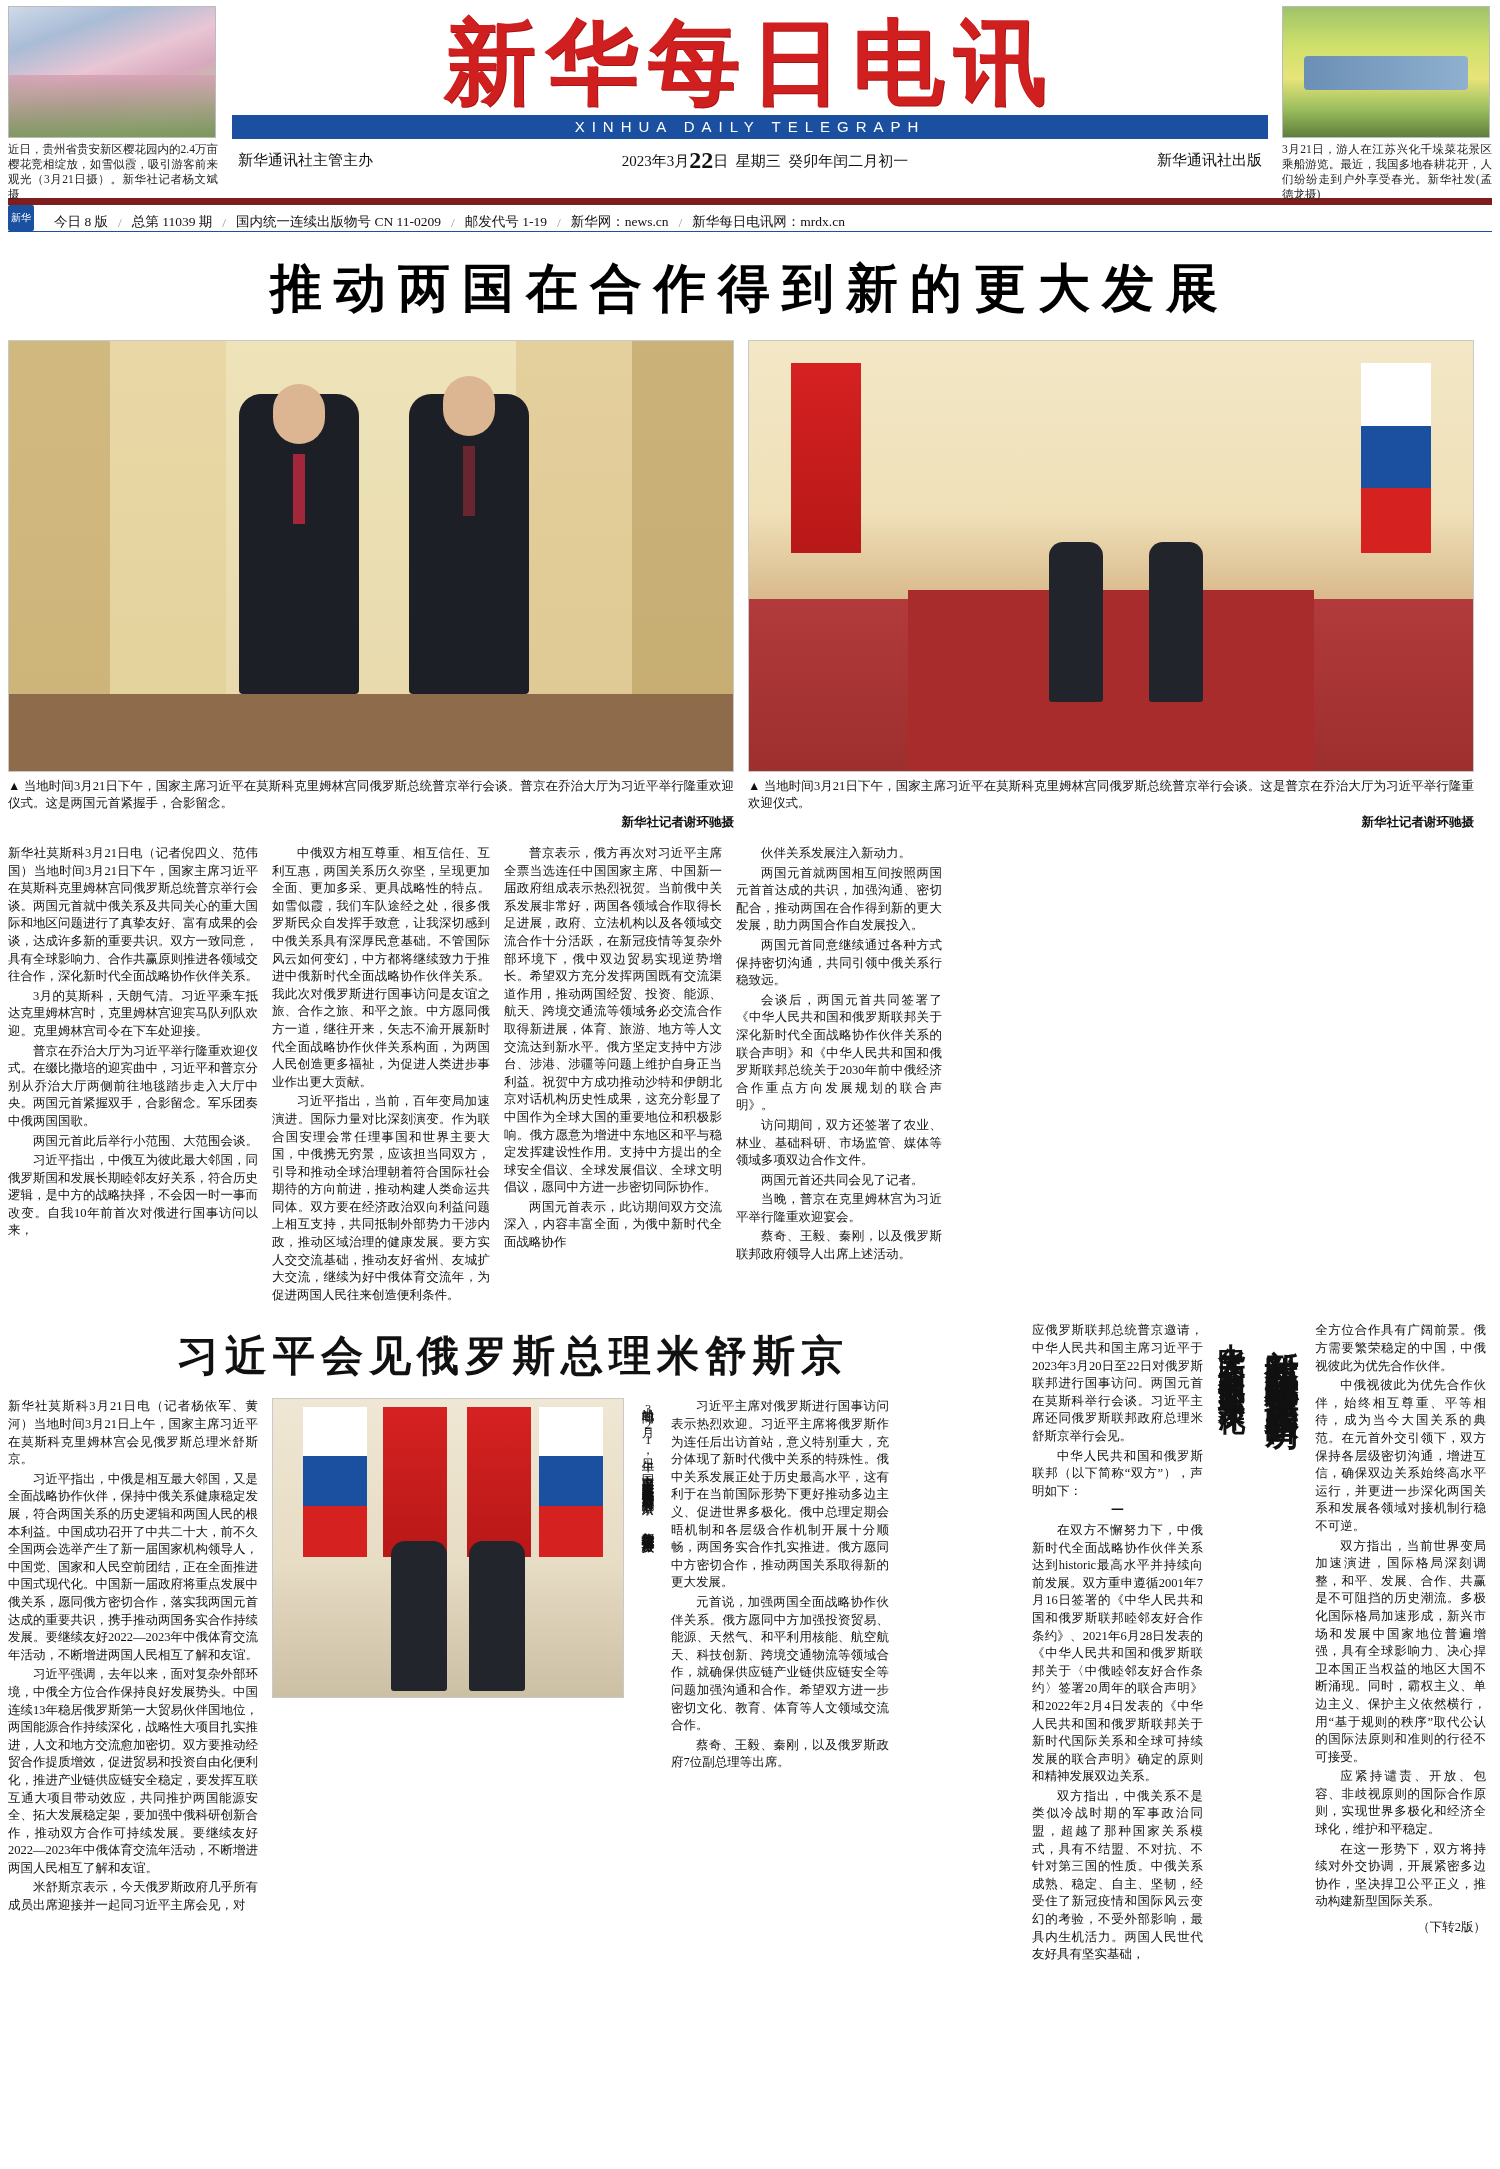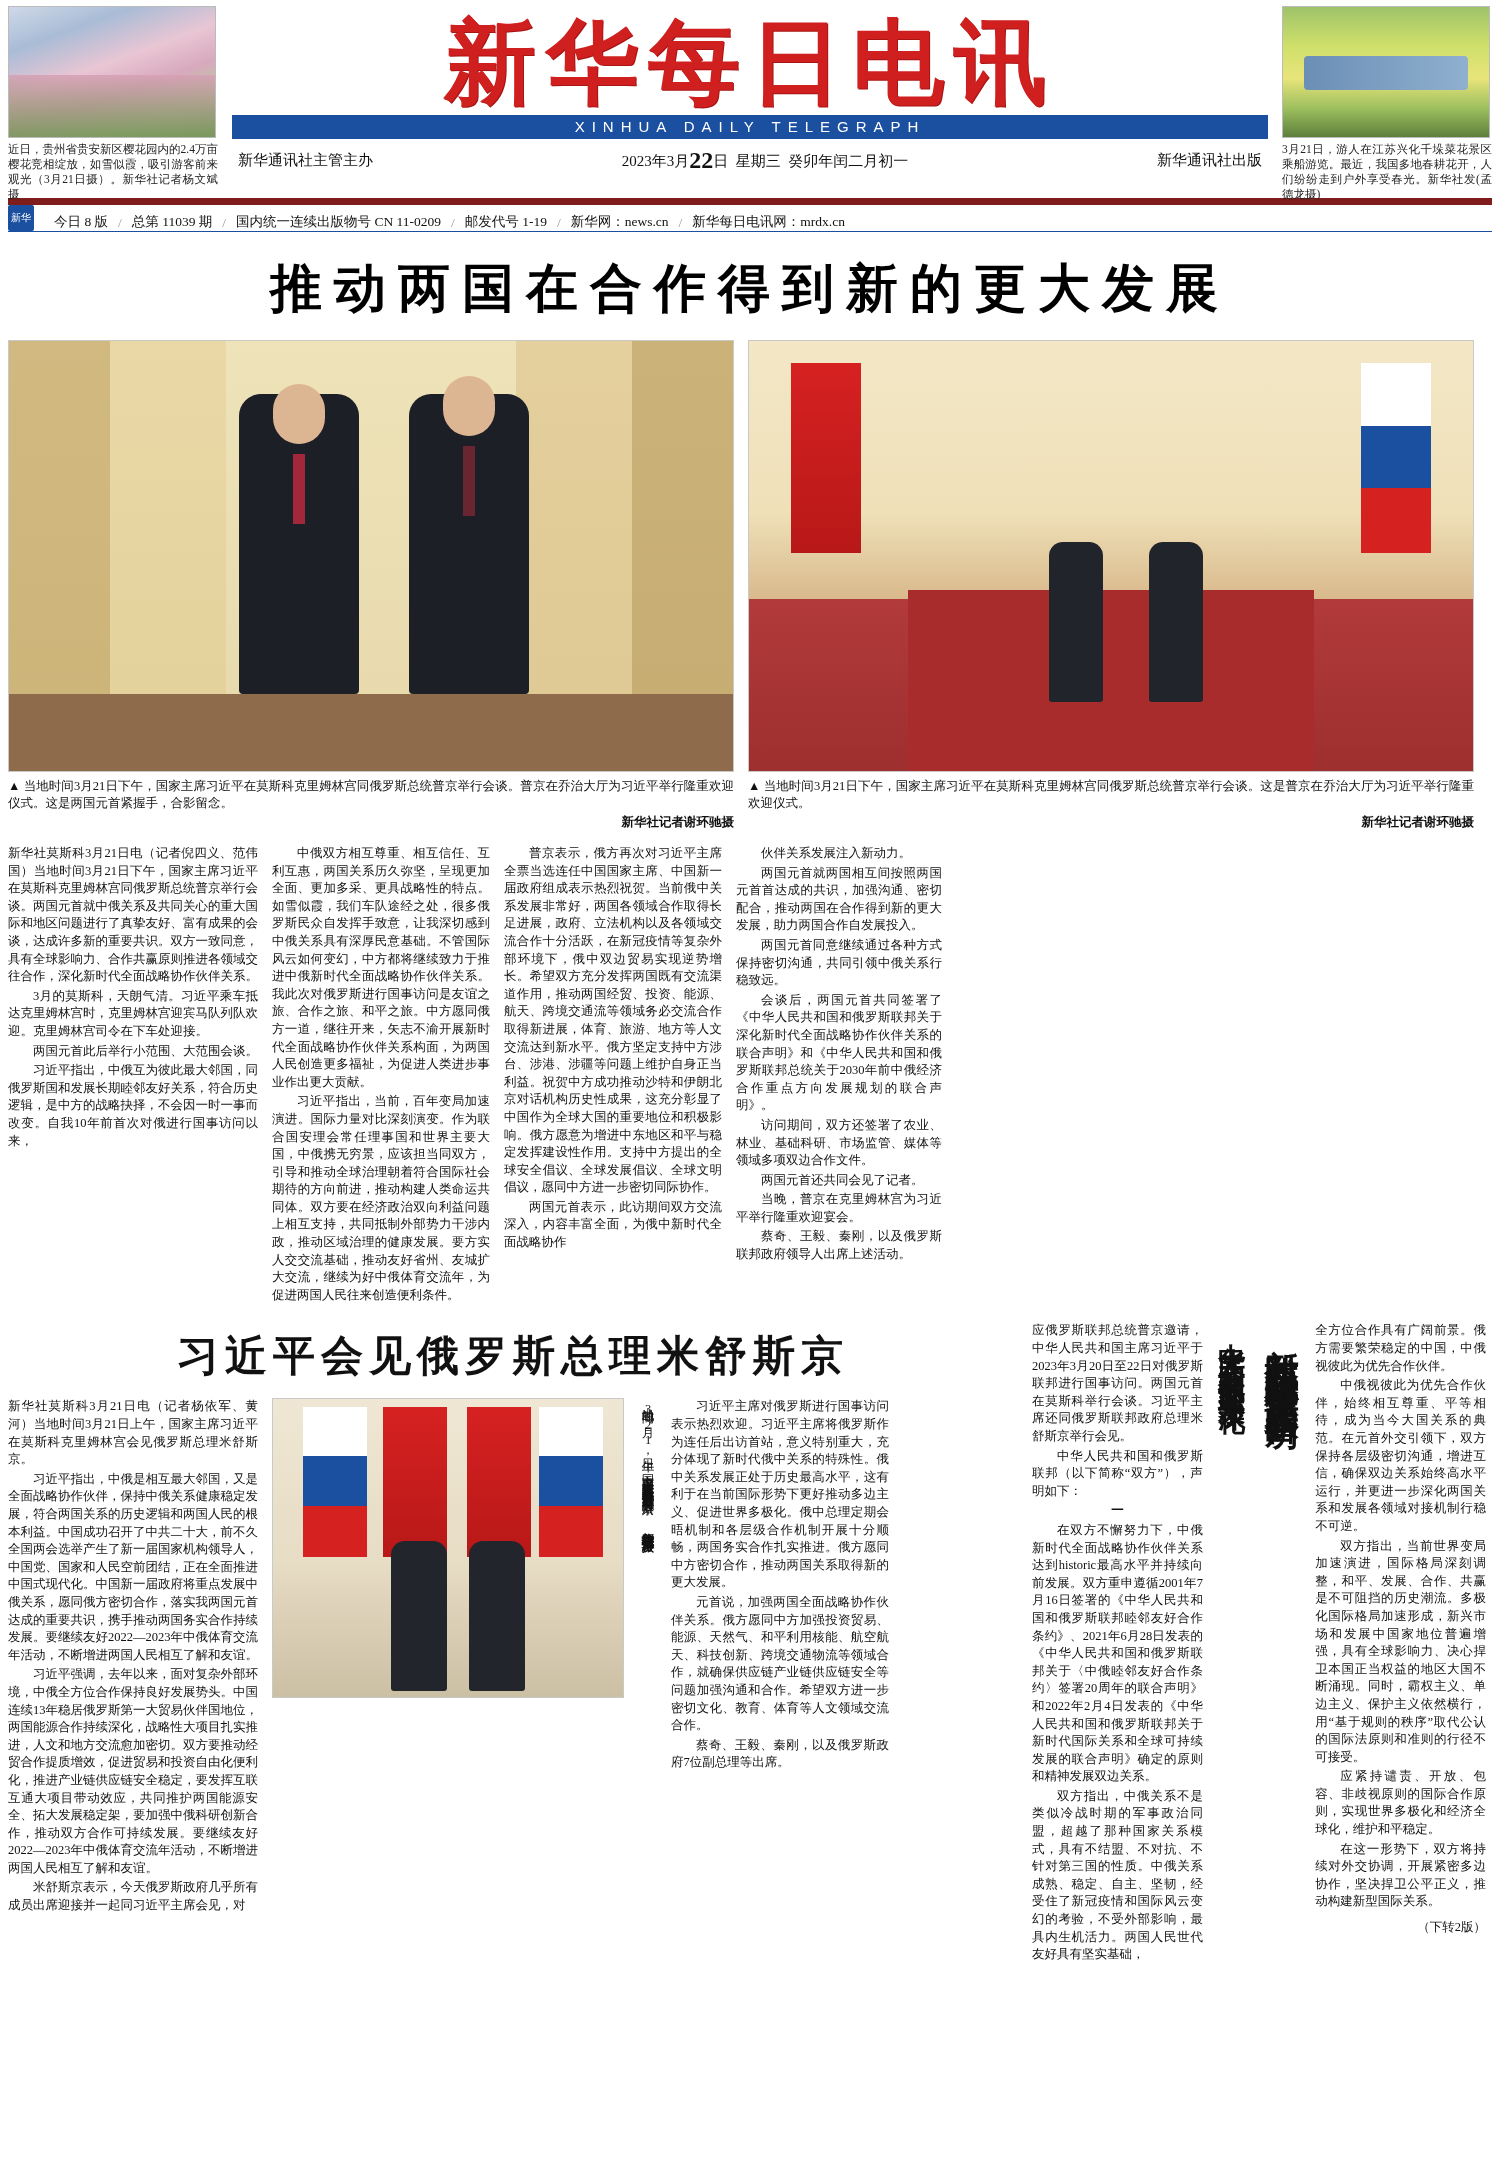--- a/index.html
+++ b/index.html
@@ -237,20 +237,21 @@
       </div>
       <div class="photo-cap">▲ 当地时间3月21日下午，国家主席习近平在莫斯科克里姆林宫同俄罗斯总统普京举行会谈。这是普京在乔治大厅为习近平举行隆重欢迎仪式。</div>
       <div class="credit">新华社记者谢环驰摄</div>
     </div>
   </div>
 
   <div class="cols">
     <div class="col w1">
       <p class="lead">新华社莫斯科3月21日电（记者倪四义、范伟国）当地时间3月21日下午，国家主席习近平在莫斯科克里姆林宫同俄罗斯总统普京举行会谈。两国元首就中俄关系及共同关心的重大国际和地区问题进行了真挚友好、富有成果的会谈，达成许多新的重要共识。双方一致同意，具有全球影响力、合作共赢原则推进各领域交往合作，深化新时代全面战略协作伙伴关系。</p>
       <p>3月的莫斯科，天朗气清。习近平乘车抵达克里姆林宫时，克里姆林宫迎宾马队列队欢迎。克里姆林宫司令在下车处迎接。</p>
+      <p>普京在乔治大厅为习近平举行隆重欢迎仪式。在缀比撒培的迎宾曲中，习近平和普京分别从乔治大厅两侧前往地毯踏步走入大厅中央。两国元首紧握双手，合影留念。军乐团奏中俄两国国歌。</p>
       <p>两国元首此后举行小范围、大范围会谈。</p>
       <p>习近平指出，中俄互为彼此最大邻国，同俄罗斯国和发展长期睦邻友好关系，符合历史逻辑，是中方的战略抉择，不会因一时一事而改变。自我10年前首次对俄进行国事访问以来，</p>
     </div>
     <div class="col w2">
       <p>中俄双方相互尊重、相互信任、互利互惠，两国关系历久弥坚，呈现更加全面、更加多采、更具战略性的特点。如雪似霞，我们车队途经之处，很多俄罗斯民众自发挥手致意，让我深切感到中俄关系具有深厚民意基础。不管国际风云如何变幻，中方都将继续致力于推进中俄新时代全面战略协作伙伴关系。我此次对俄罗斯进行国事访问是友谊之旅、合作之旅、和平之旅。中方愿同俄方一道，继往开来，矢志不渝开展新时代全面战略协作伙伴关系构面，为两国人民创造更多福祉，为促进人类进步事业作出更大贡献。</p>
       <p>习近平指出，当前，百年变局加速演进。国际力量对比深刻演变。作为联合国安理会常任理事国和世界主要大国，中俄携无穷景，应该担当同双方，引导和推动全球治理朝着符合国际社会期待的方向前进，推动构建人类命运共同体。双方要在经济政治双向利益问题上相互支持，共同抵制外部势力干涉内政，推动区域治理的健康发展。要方实人交交流基础，推动友好省州、友城扩大交流，继续为好中俄体育交流年，为促进两国人民往来创造便利条件。</p>
     </div>
     <div class="col w3">
       <p>普京表示，俄方再次对习近平主席全票当选连任中国国家主席、中国新一届政府组成表示热烈祝贺。当前俄中关系发展非常好，两国各领域合作取得长足进展，政府、立法机构以及各领域交流合作十分活跃，在新冠疫情等复杂外部环境下，俄中双边贸易实现逆势增长。希望双方充分发挥两国既有交流渠道作用，推动两国经贸、投资、能源、航天、跨境交通流等领域务必交流合作取得新进展，体育、旅游、地方等人文交流达到新水平。俄方坚定支持中方涉台、涉港、涉疆等问题上维护自身正当利益。祝贺中方成功推动沙特和伊朗北京对话机构历史性成果，这充分彰显了中国作为全球大国的重要地位和积极影响。俄方愿意为增进中东地区和平与稳定发挥建设性作用。支持中方提出的全球安全倡议、全球发展倡议、全球文明倡议，愿同中方进一步密切同际协作。</p>
       <p>两国元首表示，此访期间双方交流深入，内容丰富全面，为俄中新时代全面战略协作</p>

